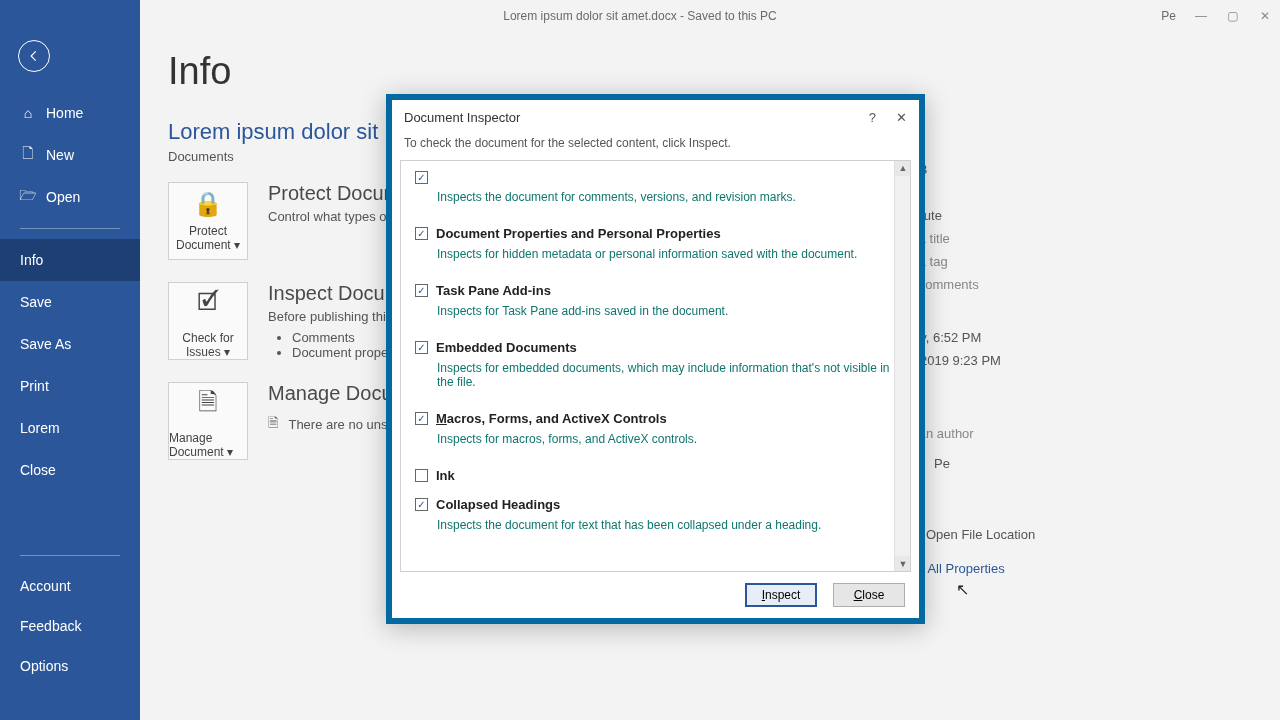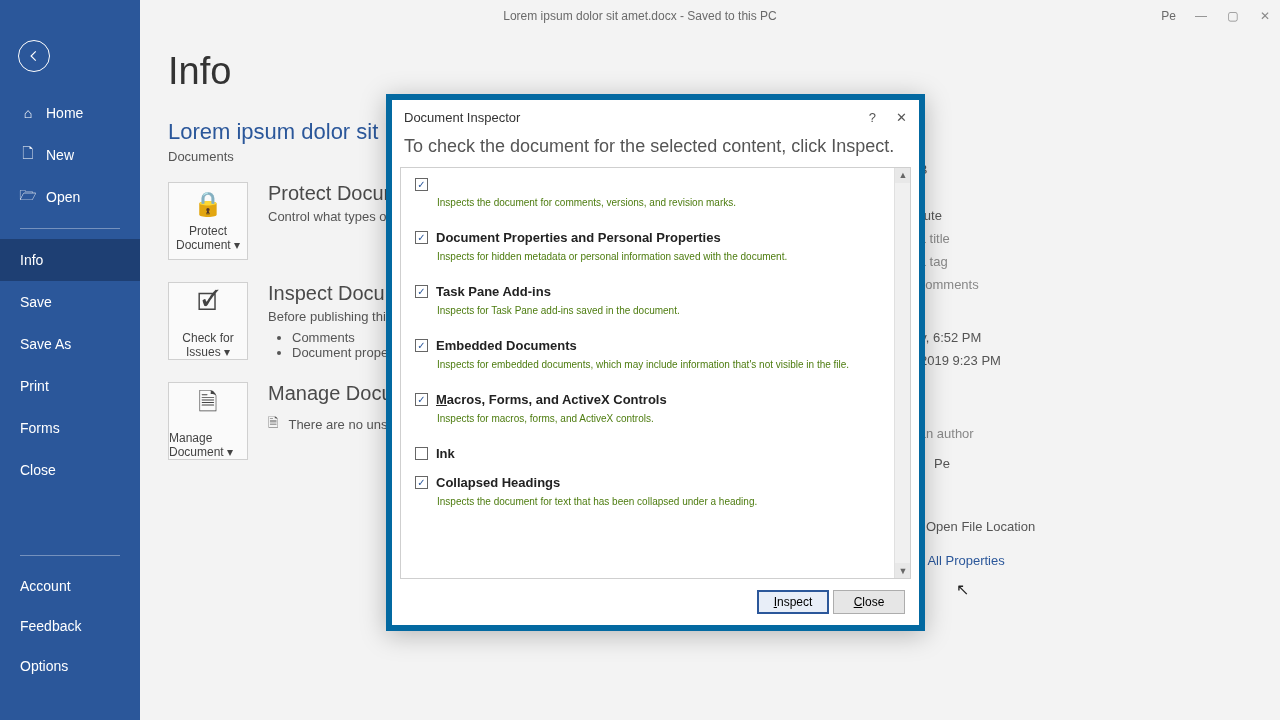--- a/index.html
+++ b/index.html
@@ -29,40 +29,40 @@
 .big-btn .glyph { font-size: 24px; color: #444; margin-bottom: 6px; }
 .sect-body h2 { font-size: 20px; font-weight: 400; color: #4a4a4a; margin-bottom: 4px; }
 .sect-body p { font-size: 13px; color: #555; }
 .sect-body ul { margin-top: 6px; padding-left: 24px; font-size: 13px; color: #555; }
 .sect-body .row { display: flex; align-items: center; gap: 10px; margin-top: 8px; font-size: 13px; color: #555; }
 
 .properties { position: absolute; right: 28px; top: 130px; width: 360px; font-size: 13px; color: #555; }
 .properties .row { display: flex; gap: 14px; margin-bottom: 8px; }
 .properties .link { color: #2b579a; cursor: pointer; margin-top: 18px; display: block; }
 .properties .avatar { width: 28px; height: 28px; border-radius: 50%; background: #d9c0c6; color:#6b4a52; font-size:11px; display:flex;align-items:center;justify-content:center; }
-.properties .openloc { display: flex; align-items: center; gap: 10px; margin-top: 4px; }
+.properties .openloc { display: flex; align-items: center; gap: 10px; margin-top: 12px; }
 .properties .openloc .sq { width: 24px; height: 18px; border: 1.5px solid #888; }
 
 
 .overlay { position: absolute; inset: 0; }
 .dialog { position: absolute; left: 374px; top: 94px; width: 539px; background: #fff; border: 6px solid #0369a1; box-shadow: 0 4px 24px rgba(0,0,0,0.25); margin-left: 12px; }
 .dialog .dlg-title { height: 34px; display: flex; align-items: center; padding: 0 12px; font-size: 13px; color: #333; justify-content: space-between; }
 .dialog .dlg-title .right { display: flex; gap: 20px; color: #555; }
-.dialog .instr { padding: 2px 12px 10px; font-size: 18px; color: #555; }
+.dialog .instr { padding: 2px 12px 10px; font-size: 12px; color: #555; }
 .dialog .list { border: 1px solid #cfcfcf; margin: 0 8px; height: 412px; overflow: hidden; position: relative; }
 .dialog .list .scroll { position: absolute; right: -1px; top: -1px; bottom: -1px; width: 17px; background: #f0f0f0; border-left: 1px solid #e0e0e0; }
 .dialog .list .scroll .up { position:absolute; top:0; left:0; right:0; height:16px; display:flex;align-items:center;justify-content:center; font-size:9px; color:#666; background:#e8e8e8; }
 .dialog .list .scroll .down { position:absolute; bottom:0; left:0; right:0; height:16px; display:flex;align-items:center;justify-content:center; font-size:9px; color:#666; background:#e8e8e8; }
 .dialog .item { padding: 10px 14px 4px; }
 .dialog .item .hdr { display: flex; align-items: center; gap: 8px; font-size: 13px; color: #222; }
 .dialog .item .hdr b { font-weight: 600; }
 .dialog .item .hdr .hl { border: 1px dotted #888; padding: 0 1px; }
-.dialog .item .desc { font-size: 10px; color: #4d7c0f; margin: 6px 0 8px 22px; }
+.dialog .item .desc { font-size: 12px; color: #0f766e; margin: 6px 0 8px 22px; }
 .dialog .cb { width: 13px; height: 13px; border: 1px solid #666; display:inline-flex; align-items:center; justify-content:center; font-size:10px; color:#2b579a; cursor:pointer; flex-shrink:0; }
-.dialog .buttons { height: 46px; display: flex; justify-content: flex-end; align-items: center; gap: 4px; padding-right: 14px; }
+.dialog .buttons { height: 46px; display: flex; justify-content: flex-end; align-items: center; gap: 16px; padding-right: 14px; }
 .dialog .btn { min-width: 72px; height: 24px; border: 1px solid #adadad; background: #e6e6e6; font-size: 12px; cursor: pointer; display:flex;align-items:center;justify-content:center; }
 .dialog .btn.primary { border: 2px solid #2b579a; background: #e8eef8; }
 .underline-letter { text-decoration: underline; }
 
 .cursor { position:absolute; left:956px; top:580px; font-size:16px; color:#222; pointer-events:none; }
 </style>
 </head>
 <body>
 
 <div class="titlebar">
@@ -100,21 +100,21 @@
   <div class="nav-item">
       <span>Save</span>
     </div>
   <div class="nav-item">
       <span>Save As</span>
     </div>
   <div class="nav-item">
       <span>Print</span>
     </div>
   <div class="nav-item">
-      <span>Forms</span>
+      <span>Lorem</span>
     </div>
   <div class="nav-item">
       <span>Close</span>
     </div>
   <div class="bottom">
     <hr>
     <div class="nav-item">
         <span>Account</span>
       </div>
     <div class="nav-item">

